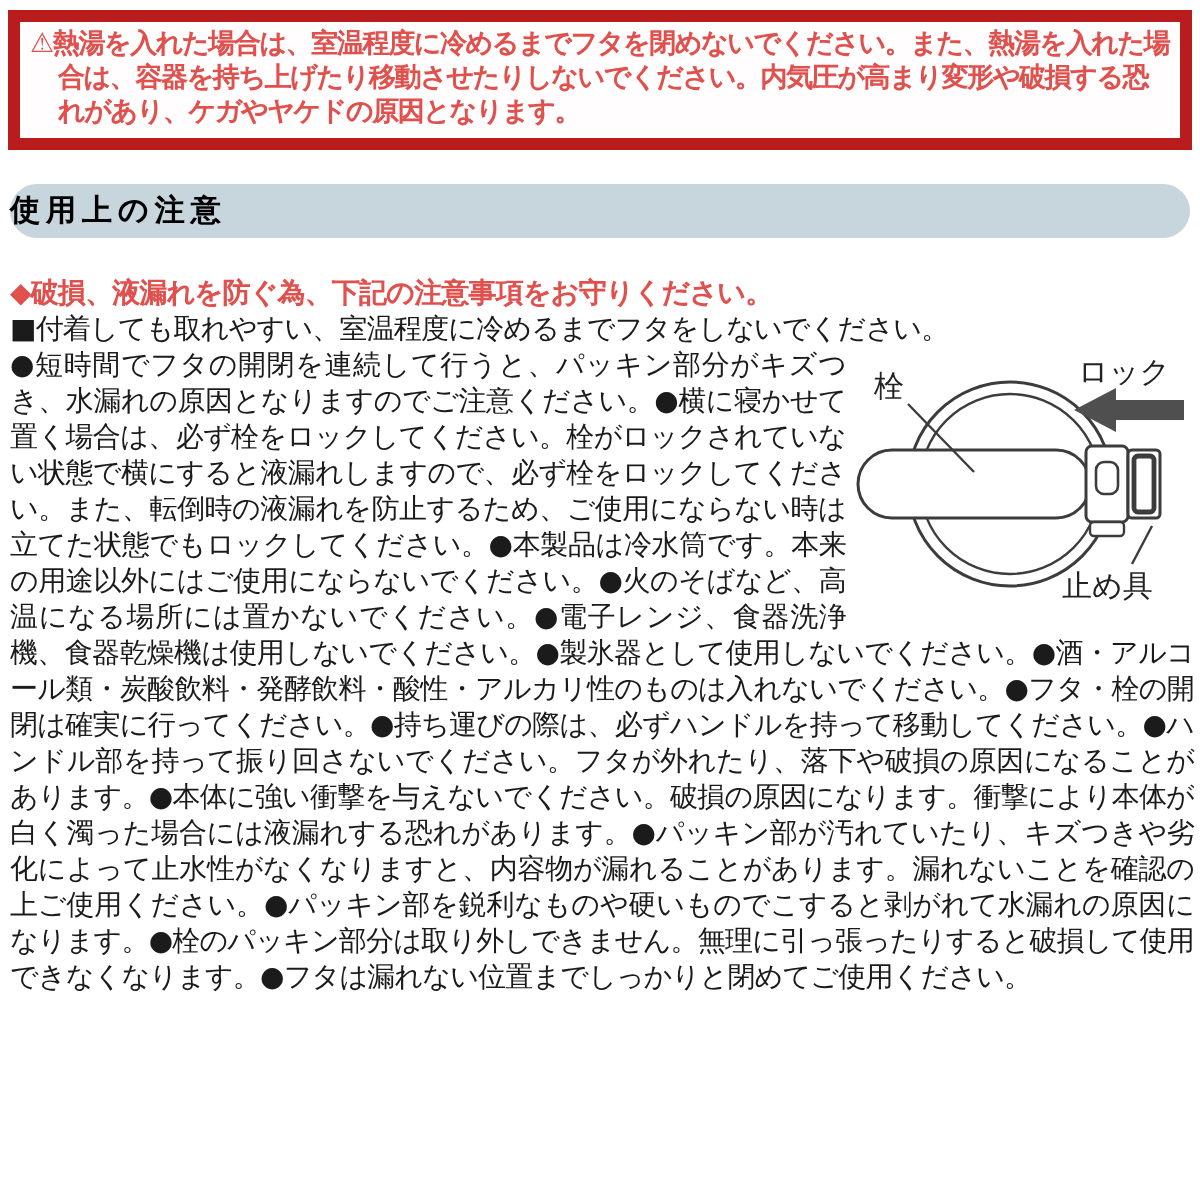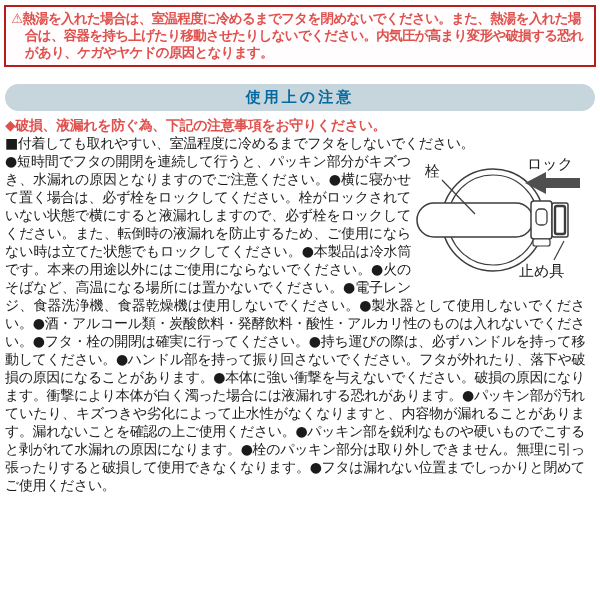--- a/index.html
+++ b/index.html
@@ -8,49 +8,48 @@
     background: #ffffff;
     overflow: hidden;
     font-family: "DejaVu Sans", "Liberation Sans", sans-serif;
     color: #1b1b1b;
   }
   .sheet { width: 600px; height: 600px; position: relative; }
 
   
   .warning-box {
     margin: 5px 4px 0 4px;
-    border: 2px solid #b91c1c;
+    border: 6px solid #b91c1c;
     background: #fffdfd;
     padding: 3px 5px 4px 5px;
     color: #e0514e;
     font-size: 13.5px;
     line-height: 17px;
     font-weight: 600;
     letter-spacing: -0.7px;
   }
   .warning-item { padding-left: 14px; text-indent: -14px; }
   .warn-symbol { font-weight: 700; }
 
   
   .section-pill {
-    margin: 17px 5px 5px 5px;
+    margin: 17px 5px 19px 5px;
     background: #c6d6dc;
     border-radius: 14px;
     height: 27px;
     line-height: 27px;
-    text-align: center;
     font-size: 15px;
     font-weight: 700;
-    color: #0369a1;
+    color: #000000;
     letter-spacing: 3px;
   }
 
   
   .content {
-    margin: 3px 15px 0 5px;
+    margin: 3px 3px 0 5px;
     font-size: 14px;
     line-height: 18px;
     letter-spacing: -0.4px;
     text-align: justify;
   }
   .content p { margin: 0; }
   .red-lead { color: #e0514e; font-weight: 700; }
 
   
   .diagram {

